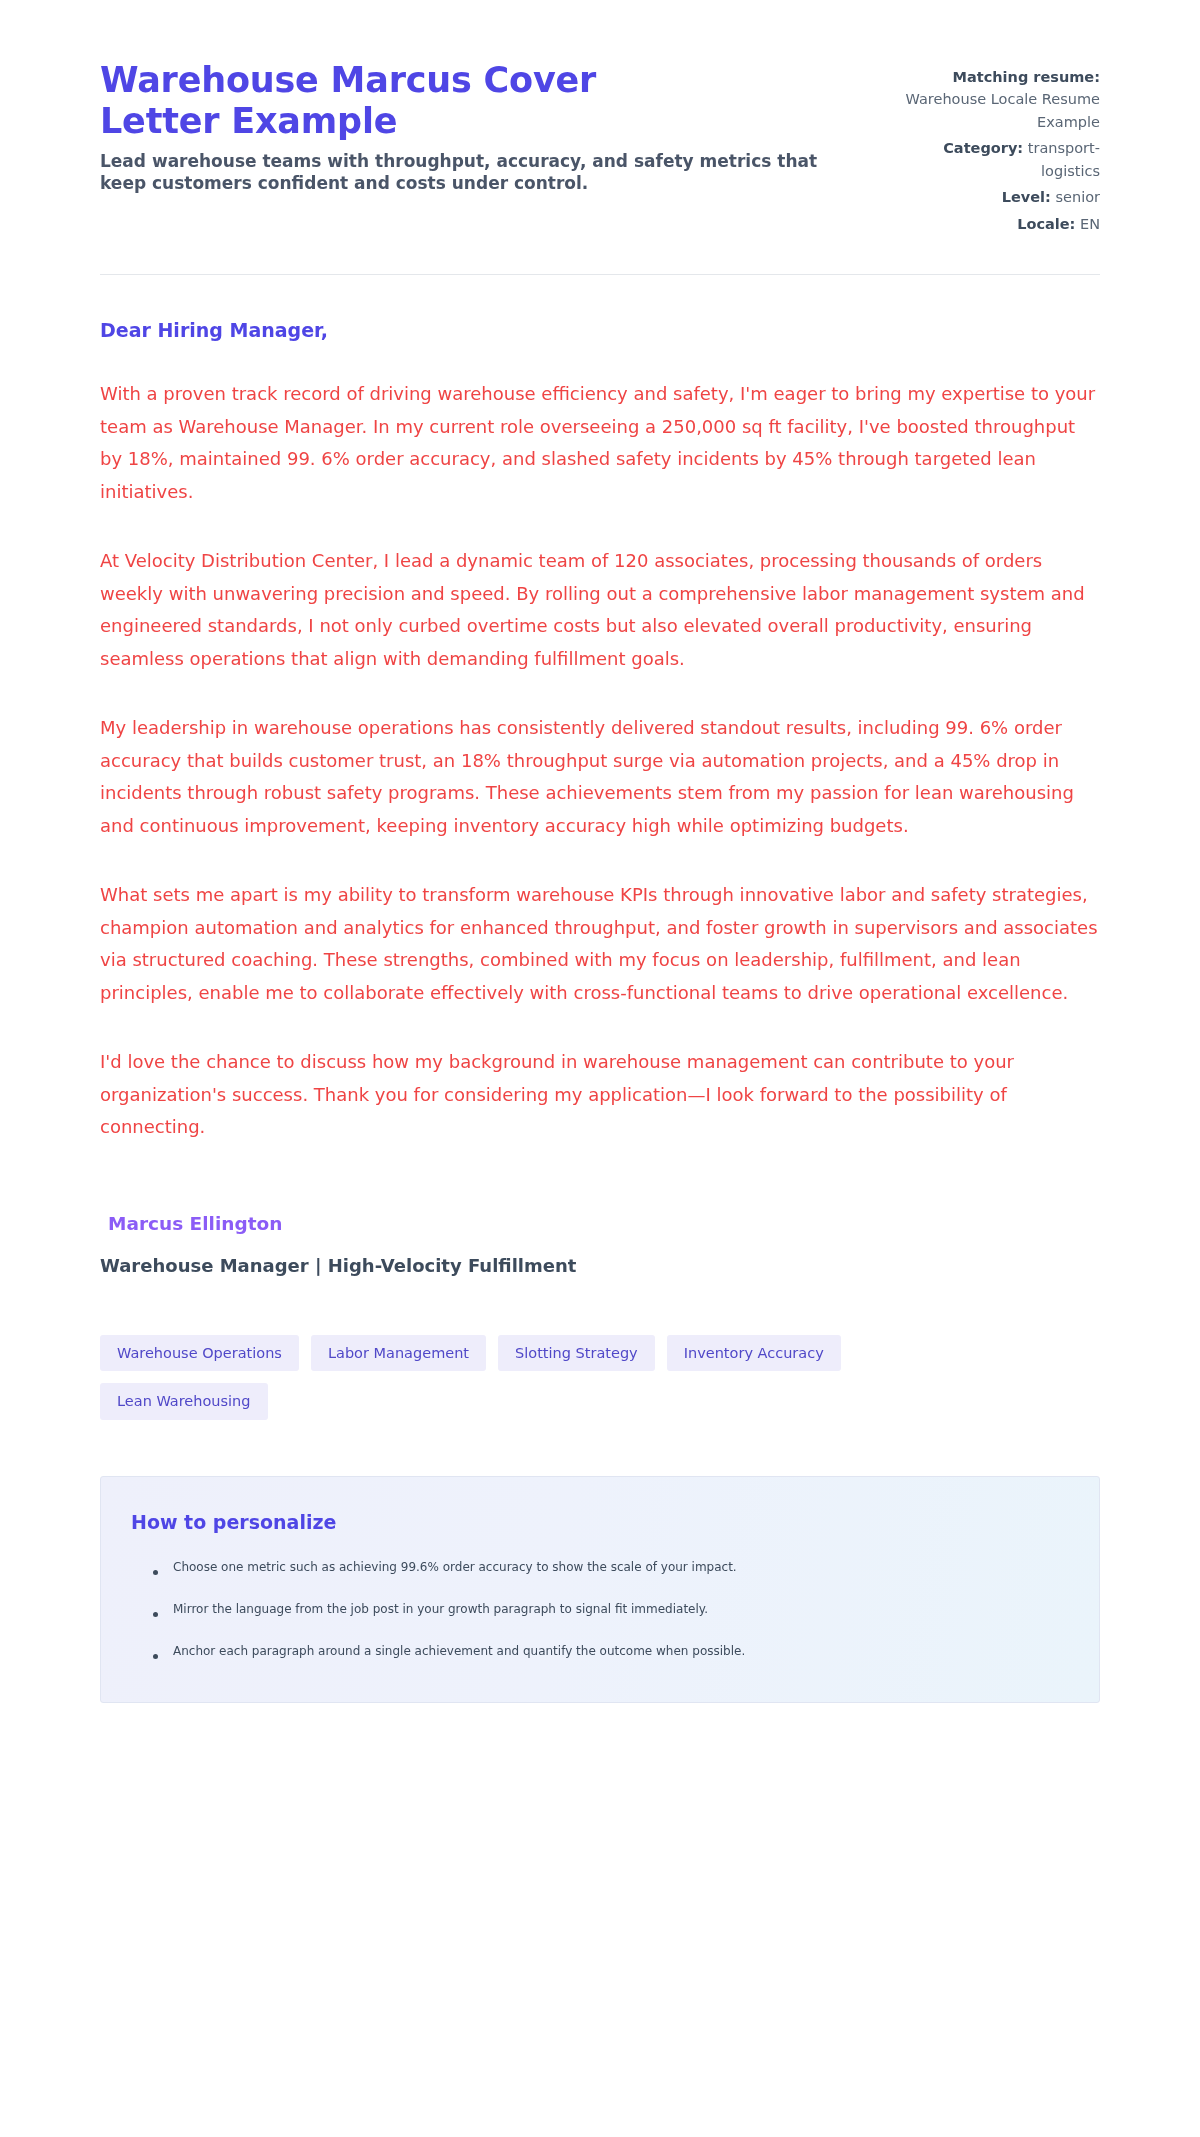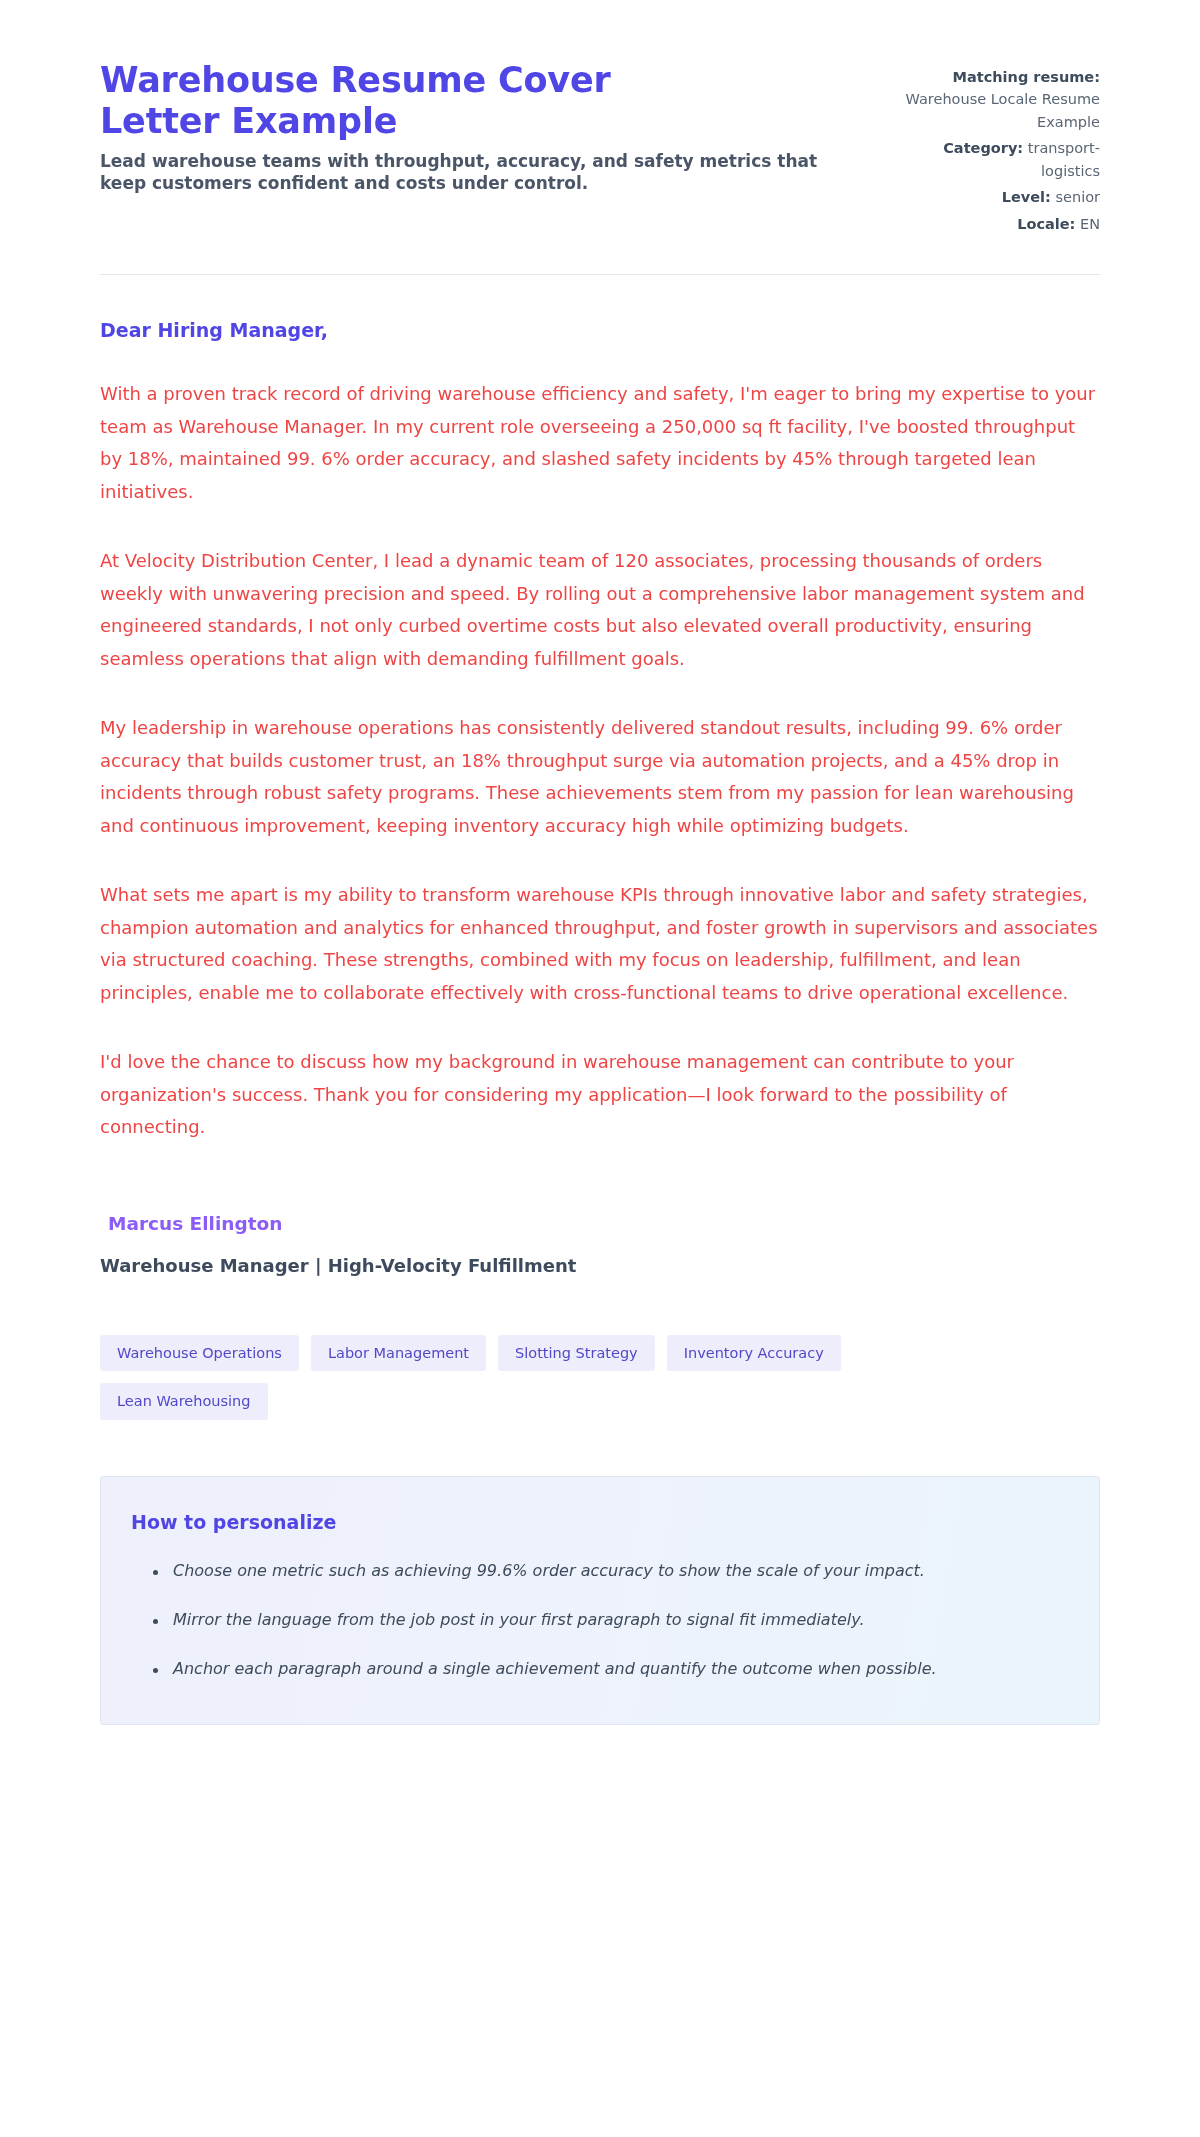--- a/index.html
+++ b/index.html
@@ -159,27 +159,26 @@
     color: #4f46e5;
     line-height: 1.4;
   }
   .callout ul {
     margin: 0;
     padding: 0 0 0 22px;
     list-style: none;
   }
   .callout li {
     position: relative;
-    font-size: 16px;
+    font-size: 12px;
     line-height: 1.8;
     color: #3d4b5c;
     margin-bottom: 20px;
     padding-left: 20px;
     max-width: 880px;
-    font-style: italic;
   }
   .callout li:last-child {
     margin-bottom: 0;
   }
   .callout li::before {
     content: "";
     position: absolute;
     left: 0;
     top: 13px;
     width: 5px;
@@ -188,21 +187,21 @@
     background: #3d4b5c;
   }
 </style>
 </head>
 <body>
 
 <div class="page">
 
   <div class="header">
     <div class="header-left">
-      <h1 class="doc-title">Warehouse Resume Cover Letter Example</h1>
+      <h1 class="doc-title">Warehouse Marcus Cover Letter Example</h1>
       <p class="doc-subtitle">Lead warehouse teams with throughput, accuracy, and safety metrics that keep customers confident and costs under control.</p>
     </div>
 
     <div class="header-meta">
       <div class="meta-row">
         <span class="meta-label">Matching resume:</span>
         <span class="meta-value">Warehouse Locale Resume Example</span>
       </div>
       <div class="meta-row">
         <span class="meta-label">Category:</span>
@@ -241,18 +240,18 @@
     <span class="tag">Labor Management</span>
     <span class="tag">Slotting Strategy</span>
     <span class="tag">Inventory Accuracy</span>
     <span class="tag">Lean Warehousing</span>
   </div>
 
   <div class="callout">
     <h2 class="callout-title">How to personalize</h2>
     <ul>
       <li>Choose one metric such as achieving 99.6% order accuracy to show the scale of your impact.</li>
-      <li>Mirror the language from the job post in your first paragraph to signal fit immediately.</li>
+      <li>Mirror the language from the job post in your growth paragraph to signal fit immediately.</li>
       <li>Anchor each paragraph around a single achievement and quantify the outcome when possible.</li>
     </ul>
   </div>
 
 </div>
 
 </body></html>

